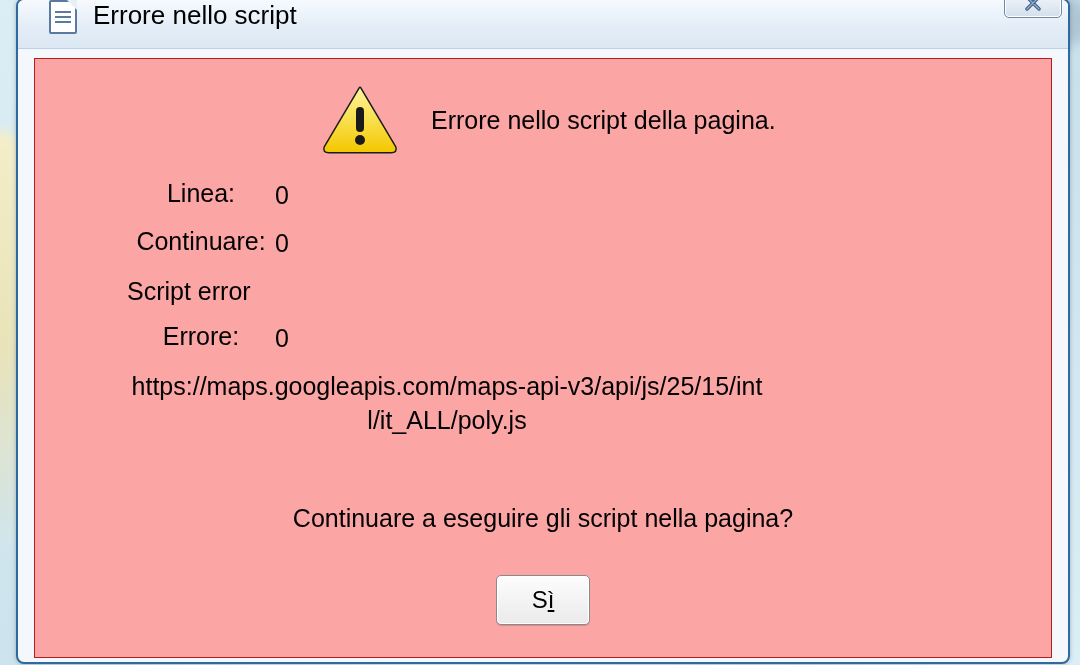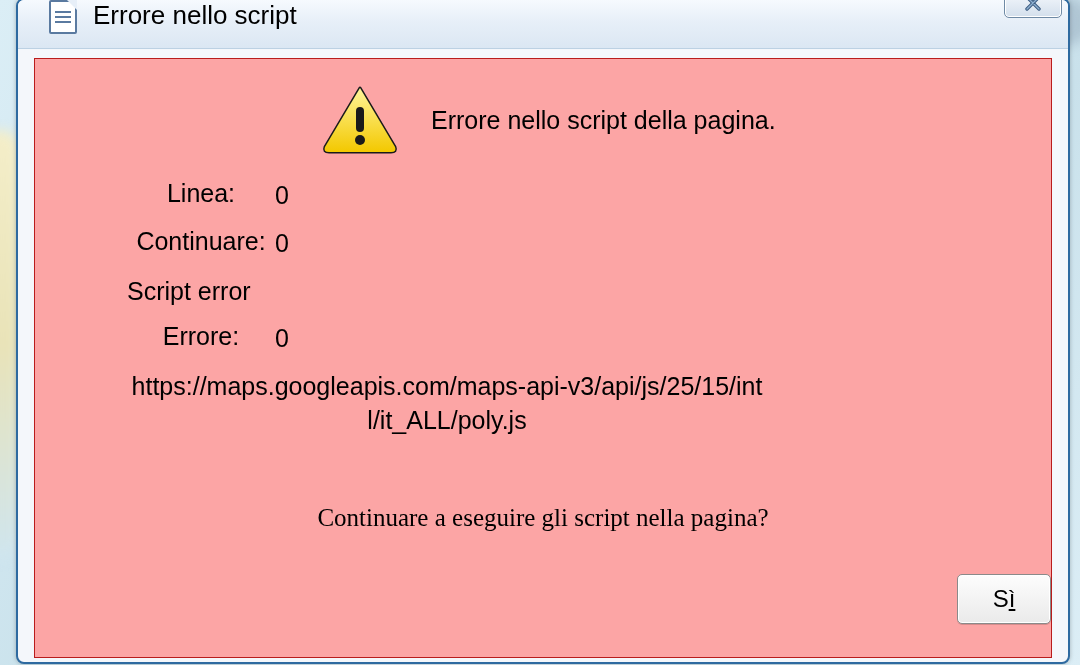--- a/index.html
+++ b/index.html
@@ -79,25 +79,24 @@
     margin:0 0 0 92px;
     font-size:25px;color:#000;
   }
   .row{display:flex;margin-bottom:14px;text-align:center;}
   .lbl{width:148px;}
   .val{max-width:640px;word-break:break-all;line-height:1.35;}
 
   .prompt{
     text-align:center;font-size:25px;color:#000;
     margin-top:66px;
-    font-family:Liberation Serif, serif;
   }
 
   .btn-row{
-    margin-top:42px;display:flex;justify-content:flex-end;gap:21px;
+    margin-top:42px;display:flex;justify-content:center;gap:21px;
   }
   .dlg-btn{
     width:94px;height:50px;font-size:24px;color:#000;
     background:linear-gradient(#fdfdfd,#eaeaea);
     border:1px solid #8a8a8a;border-radius:5px;
     box-shadow:inset 0 0 0 1px #fff,0 1px 0 rgba(0,0,0,.15);
     cursor:default;
   }
   .mnemonic{text-decoration:underline;}
 </style>

